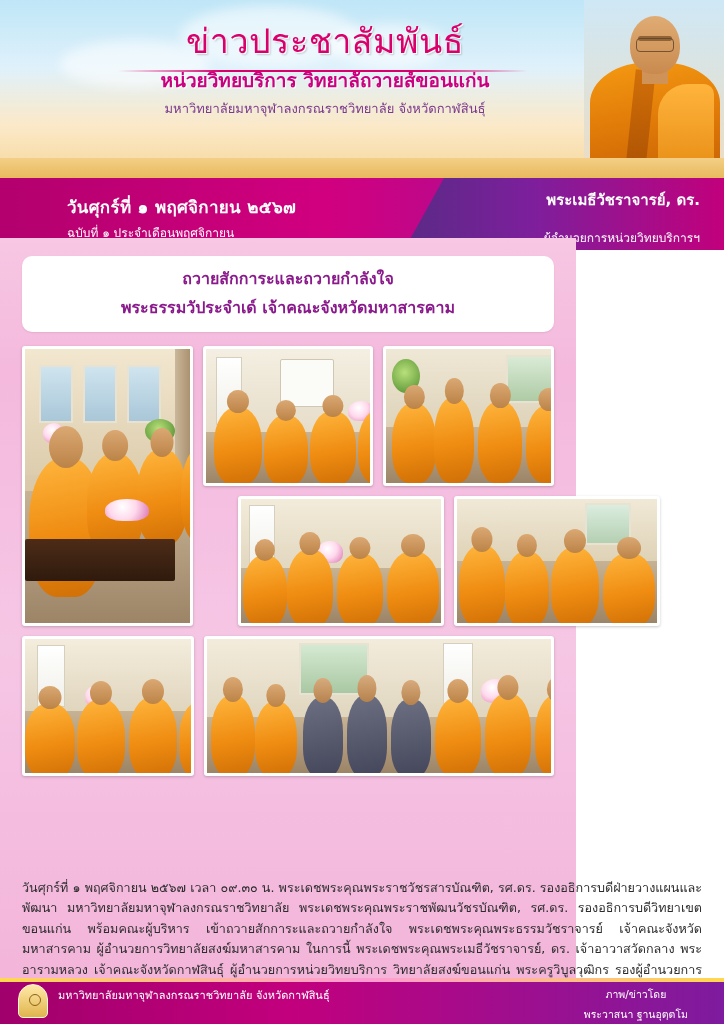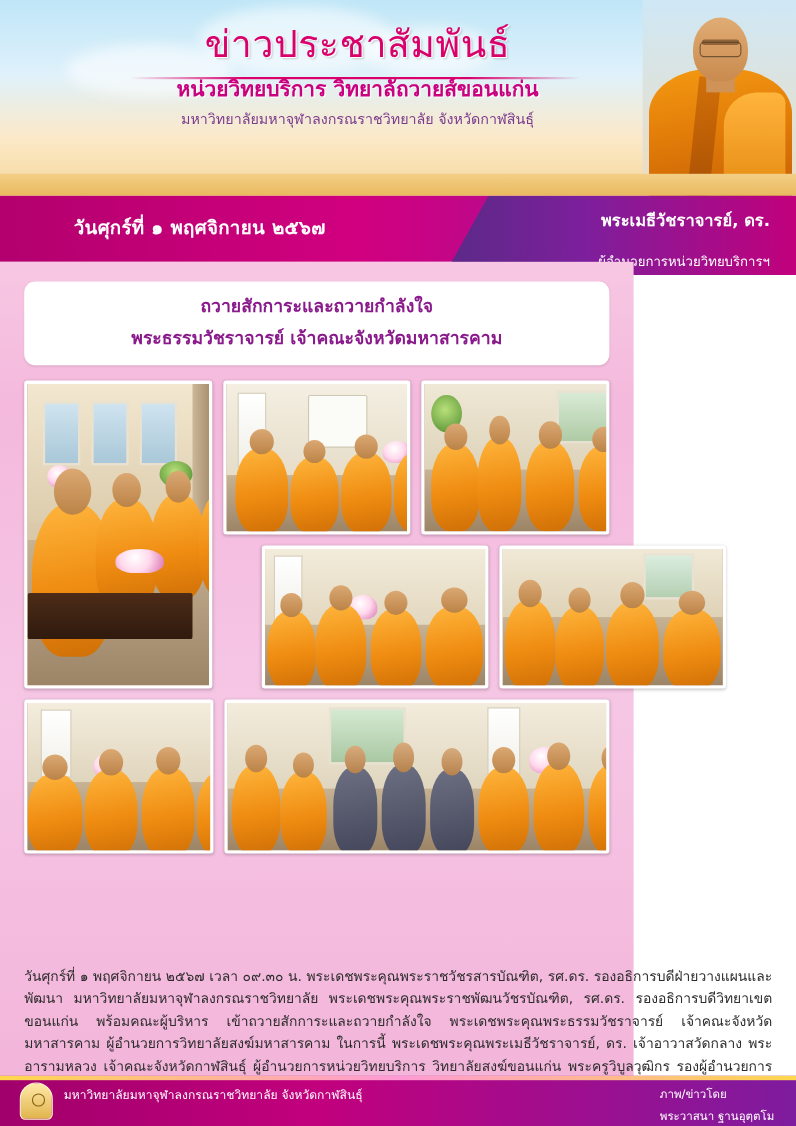--- a/index.html
+++ b/index.html
@@ -232,21 +232,21 @@
     background: linear-gradient(180deg,#ffe9a8,#e0b44d);
     border-radius:15px 15px 5px 5px; border:1px solid #fff6d6;
   }
   .footer-emblem:after {
     content:""; position:absolute; left:10px; top:9px; width:10px; height:10px;
     border:1.5px solid #8a6118; border-radius:50%;
   }
   .footer-texts { position:absolute; left:58px; top:6px; }
   .f1 { font-size:15px; font-weight:bold; }
   .f2 { font-size:11px; margin-top:2px; }
-  .footer-right { position:absolute; right:20px; top:8px; text-align:left; }
+  .footer-right { position:absolute; right:36px; top:8px; text-align:center; }
   .fr1 { font-size:10.5px; }
   .fr2 { font-size:10.5px; margin-top:3px; }
 </style>
 </head>
 <body>
 
 <div class="header">
   <div class="sky-cloud c1"></div>
   <div class="sky-cloud c2"></div>
   <div class="sky-cloud c3"></div>
@@ -269,32 +269,33 @@
     <div class="mp-brow"></div>
     <div class="mp-glass"></div>
   </div>
 
   <div class="header-bottom-strip"></div>
 </div>
 
 <div class="datebar">
   <div class="datebar-left">
     <div class="date-line1">วันศุกร์ที่ ๑ พฤศจิกายน ๒๕๖๗</div>
+    <div class="date-line2">ฉบับที่ ๑ ประจำเดือนพฤศจิกายน</div>
   </div>
   <div class="datebar-right">
     <div class="dr-name">พระเมธีวัชราจารย์, ดร.</div>
     <div class="dr-role">ผู้อำนวยการหน่วยวิทยบริการฯ</div>
   </div>
 </div>
 
 <div class="content">
 
   <div class="headline-box">
     <div class="hl1">ถวายสักการะและถวายกำลังใจ</div>
-    <div class="hl2">พระธรรมวัชราจารย์ เจ้าคณะจังหวัดมหาสารคาม</div>
+    <div class="hl2">พระธรรมวัประจำเด์ เจ้าคณะจังหวัดมหาสารคาม</div>
   </div>
 
   <div class="gallery">
 
     <div class="grow">
       <div class="ph" style="width:206px;height:280px;">
         <div class="room"></div>
         <div class="wall" style="height:46%;background:linear-gradient(180deg,#f2e7cf,#ddcdae);"></div>
         <div class="window" style="left:14px;top:16px;width:34px;height:58px;"></div>
         <div class="window" style="left:58px;top:16px;width:34px;height:58px;"></div>

